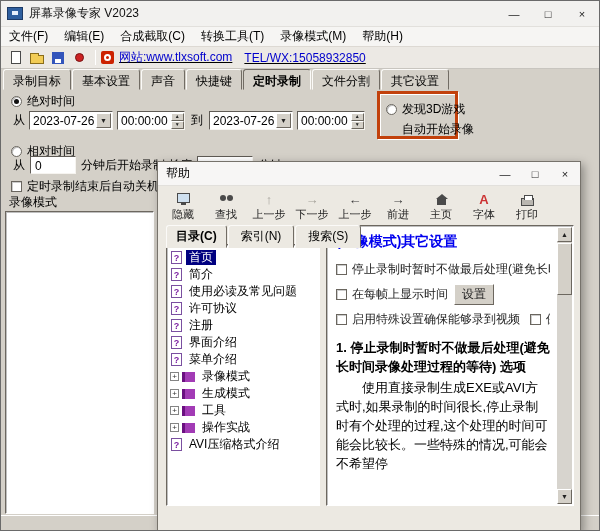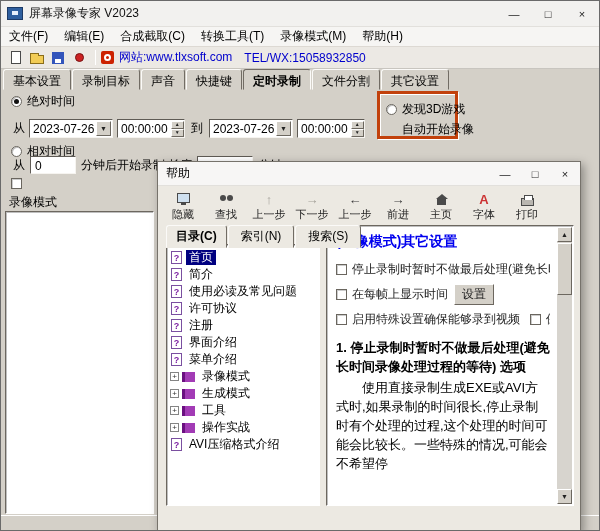--- a/index.html
+++ b/index.html
@@ -8,21 +8,21 @@
 
 
 .titlebar{position:absolute;top:0;left:0;right:0;height:26px;background:#f2f1ef;display:flex;align-items:center;padding-left:6px;border-bottom:1px solid #e2e0dc;}
 .app-icon{width:16px;height:13px;background:#2f5f9e;border:1px solid #1c3a66;position:relative;margin-right:6px;flex:none;}
 .app-icon::after{content:"";position:absolute;left:4px;top:3px;width:6px;height:4px;background:#e8f0fb;}
 .title-text{font-size:12px;color:#111;}
 .win-controls{margin-left:auto;display:flex;height:100%;}
 .wc{width:34px;height:100%;display:flex;align-items:center;justify-content:center;font-size:11px;color:#222;}
 .menubar{position:absolute;top:26px;left:0;right:0;height:20px;background:#f6f5f3;display:flex;align-items:center;border-bottom:1px solid #ddd9d3;}
 .menu-item{padding:0 8px;height:100%;display:flex;align-items:center;}
-.toolbar{position:absolute;top:46px;left:0;right:0;height:22px;background:#ece9e4;border-bottom:1px solid #c8c5bf;display:flex;align-items:center;padding:0 5px;}
+.toolbar{position:absolute;top:46px;left:0;right:0;height:22px;background:#ece9e4;border-bottom:1px solid #c8c5bf;display:flex;align-items:center;padding:0 5px;text-decoration:underline;}
 .tbtn{width:20px;height:18px;display:flex;align-items:center;justify-content:center;margin-right:1px;}
 .icon-new{width:10px;height:13px;background:#fff;border:1px solid #4a4a4a;}
 .icon-open{width:14px;height:9px;background:#f2cc55;border:1px solid #8a6d1a;position:relative;margin-top:3px;}
 .icon-open::before{content:"";position:absolute;top:-3px;left:-1px;width:7px;height:2px;background:#f2cc55;border:1px solid #8a6d1a;border-bottom:none;}
 .icon-save{width:12px;height:12px;background:#3355bb;position:relative;}
 .icon-save::after{content:"";position:absolute;left:3px;bottom:1px;width:6px;height:4px;background:#fff;}
 .icon-record{width:9px;height:9px;border-radius:50%;background:#cc2222;border:1px solid #771111;}
 .tb-sep{width:1px;height:15px;background:#b5b1aa;margin:0 5px;border-right:1px solid #fff;}
 .icon-site{width:13px;height:13px;background:#cc2200;border-radius:2px;position:relative;margin-right:5px;flex:none;}
 .icon-site::after{content:"";position:absolute;inset:3px;border:2px solid #fff;border-radius:50%;}
@@ -31,21 +31,21 @@
 
 .tabbar{position:absolute;top:68px;left:2px;height:21px;display:flex;}
 .tab{margin-right:1px;padding:3px 9px;background:#d4d0c8;border:1px solid;border-color:#fbfaf8 #716c64 transparent #fbfaf8;border-top-left-radius:3px;border-top-right-radius:3px;font-size:12px;white-space:nowrap;}
 .tab.active{border-color:#716c64 #fbfaf8 transparent #716c64;font-weight:bold;}
 
 
 .trow{position:absolute;display:flex;align-items:center;white-space:nowrap;}
 .radio{width:11px;height:11px;border-radius:50%;background:#fff;border:1px solid #6a665f;box-shadow:inset 1px 1px 0 rgba(0,0,0,.25);display:inline-flex;align-items:center;justify-content:center;margin-right:5px;flex:none;}
 .radio .dot{width:5px;height:5px;border-radius:50%;background:#111;}
 .checkbox{width:11px;height:11px;background:#fff;border:1px solid #6a665f;box-shadow:inset 1px 1px 0 rgba(0,0,0,.2);margin-right:5px;flex:none;}
-.combo{display:inline-flex;height:19px;width:84px;background:#fff;border:1px solid;border-color:#5f5b55 #f6f4f0 #f6f4f0 #5f5b55;align-items:center;margin:8px 4px;}
+.combo{display:inline-flex;height:19px;width:84px;background:#fff;border:1px solid;border-color:#5f5b55 #f6f4f0 #f6f4f0 #5f5b55;align-items:center;margin:0 4px;}
 .combo-text{padding:0 3px;flex:1;font-size:12px;overflow:hidden;}
 .combo-btn{width:15px;height:15px;margin-right:1px;background:#d4d0c8;border:1px solid;border-color:#fff #6c675f #6c675f #fff;font-size:7px;display:flex;align-items:center;justify-content:center;color:#222;flex:none;}
 .timefield{display:inline-flex;height:19px;width:68px;background:#fff;border:1px solid;border-color:#5f5b55 #f6f4f0 #f6f4f0 #5f5b55;align-items:center;margin-right:4px;}
 .time-text{padding:0 3px;flex:1;font-size:12px;}
 .spin{display:flex;flex-direction:column;margin-right:1px;flex:none;}
 .spin span{width:13px;height:8px;background:#d4d0c8;border:1px solid;border-color:#fff #6c675f #6c675f #fff;font-size:5px;line-height:5px;display:flex;align-items:center;justify-content:center;color:#222;}
 .numfield{display:inline-block;height:18px;background:#fff;border:1px solid;border-color:#5f5b55 #f6f4f0 #f6f4f0 #5f5b55;padding:2px 4px;margin:0 5px;}
 .groupbox{position:absolute;left:376px;top:90px;width:81px;height:48px;border:3px solid #c2410c;box-shadow:1px 1px 0 #fff,inset 1px 1px 0 #fff;padding:7px 2px 0 6px;font-size:12px;}
 .gline{display:flex;align-items:center;white-space:nowrap;}
 .gline2{margin:3px 0 0 16px;white-space:nowrap;}
@@ -131,22 +131,22 @@
     <span class="tbtn">
         <span class="icon-record"></span>
       </span>
     <span class="tb-sep"></span>
     <span class="icon-site"></span>
     <span class="tb-text">网站:www.tlxsoft.com</span>
     <span class="tb-text">TEL/WX:15058932850</span>
   </div>
 
   <div class="tabbar">
+    <span class="tab">录制目标</span>
     <span class="tab">基本设置</span>
-    <span class="tab">录制目标</span>
     <span class="tab">声音</span>
     <span class="tab">快捷键</span>
     <span class="tab active">定时录制</span>
     <span class="tab">文件分割</span>
     <span class="tab">其它设置</span>
   </div>
 
   <div class="trow" style="top:92px;left:10px;text-align:center;">
     <span class="radio">
         <span class="dot"></span>
@@ -189,20 +189,21 @@
   <div class="trow" style="top:155px;left:12px;">
     <span>从</span>
     <span class="numfield" style="width:46px;">0</span>
     <span>分钟后开始录制,长度</span>
     <span class="numfield" style="width:56px;">0</span>
     <span>分钟</span>
   </div>
 
   <div class="trow" style="top:177px;left:10px;">
     <span class="checkbox"></span>
+    <span>定时录制结束后自动关机</span>
   </div>
 
   <div class="groupbox">
     <div class="gline">
       <span class="radio"></span>
       <span>发现3D游戏</span>
     </div>
     <div class="gline2">自动开始录像</div>
   </div>
 

